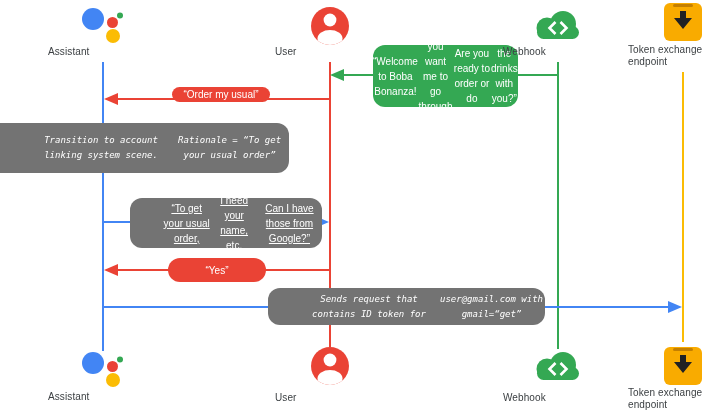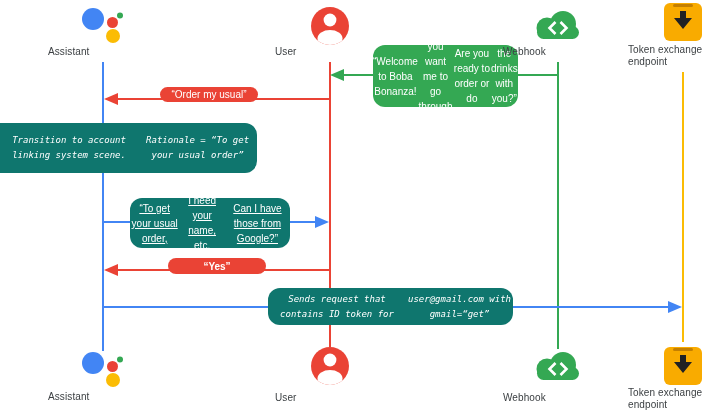--- a/index.html
+++ b/index.html
@@ -32,21 +32,21 @@
     display:flex;flex-direction:row;justify-content:center;align-items:center;
     text-align:center;
   }
   .bubble.sans{font-size:10px;line-height:15px;}
   .bubble.mono{
     font-family:"DejaVu Sans Mono", monospace;font-style:italic;
     font-size:9px;line-height:15px;border-radius:12px;
   }
   .b-green{background:#34a853;}
   .b-red{background:#ea4335;}
-  .b-blue{background:#0f766e;}
+  .b-blue{background:#737373;padding-left:32px;}
 </style>
 </head>
 <body>
 
 <div class="canvas">
 
   <div class="lifeline ll-assistant"></div>
   <div class="lifeline ll-user"></div>
   <div class="lifeline ll-webhook"></div>
   <div class="lifeline ll-token"></div>
@@ -149,40 +149,40 @@
   <div class="ah ah-left-green" style="left:330px;top:69px;"></div>
   <div class="bubble sans b-green" style="left:373px;top:45px;width:145px;height:62px;">
     <div>“Welcome to Boba Bonanza!</div>
     <div>you want me to go through</div>
     <div>Are you ready to order or do</div>
     <div>the drinks with you?”</div>
   </div>
 
   <div class="msg-line" style="left:112px;top:98px;width:218px;background:#ea4335;"></div>
   <div class="ah ah-left-red" style="left:104px;top:93px;"></div>
-  <div class="bubble sans b-red" style="left:160px;top:87px;width:98px;height:15px;">
+  <div class="bubble sans b-red" style="left:172px;top:87px;width:98px;height:15px;">
     <div>“Order my usual”</div>
   </div>
 
   <div class="bubble mono b-blue" style="left:0px;top:123px;width:257px;height:50px;border-top-left-radius:0;border-bottom-left-radius:0;">
     <div>Transition to account linking system scene.</div>
     <div>Rationale = “To get your usual order”</div>
   </div>
 
   <div class="msg-line" style="left:103px;top:221px;width:213px;background:#4285f4;"></div>
   <div class="ah ah-right-blue" style="left:315px;top:216px;"></div>
   <div class="bubble sans b-blue" style="left:130px;top:198px;width:160px;height:50px;text-decoration:underline;">
     <div>“To get your usual order,</div>
     <div>I need your name, etc.</div>
     <div>Can I have those from Google?”</div>
   </div>
 
   <div class="msg-line" style="left:112px;top:269px;width:218px;background:#ea4335;"></div>
   <div class="ah ah-left-red" style="left:104px;top:264px;"></div>
-  <div class="bubble sans b-red" style="left:168px;top:258px;width:98px;height:16px;font-weight:bold;">
+  <div class="bubble sans b-red" style="left:168px;top:258px;width:98px;height:24px;">
     <div>“Yes”</div>
   </div>
 
   <div class="msg-line" style="left:103px;top:306px;width:566px;background:#4285f4;"></div>
   <div class="ah ah-right-blue" style="left:668px;top:301px;"></div>
   <div class="bubble mono b-blue" style="left:268px;top:288px;width:245px;height:37px;">
     <div>Sends request that contains ID token for</div>
     <div>user@gmail.com with gmail=“get”</div>
   </div>
 

